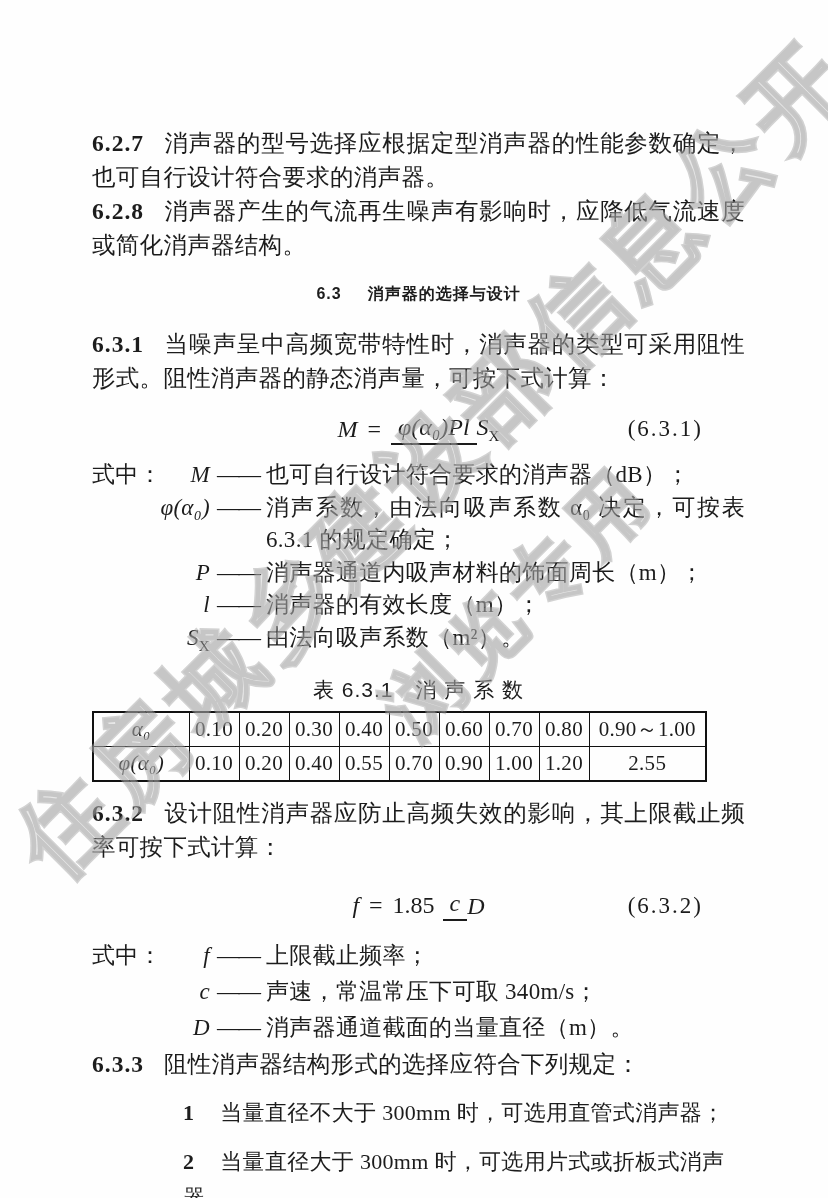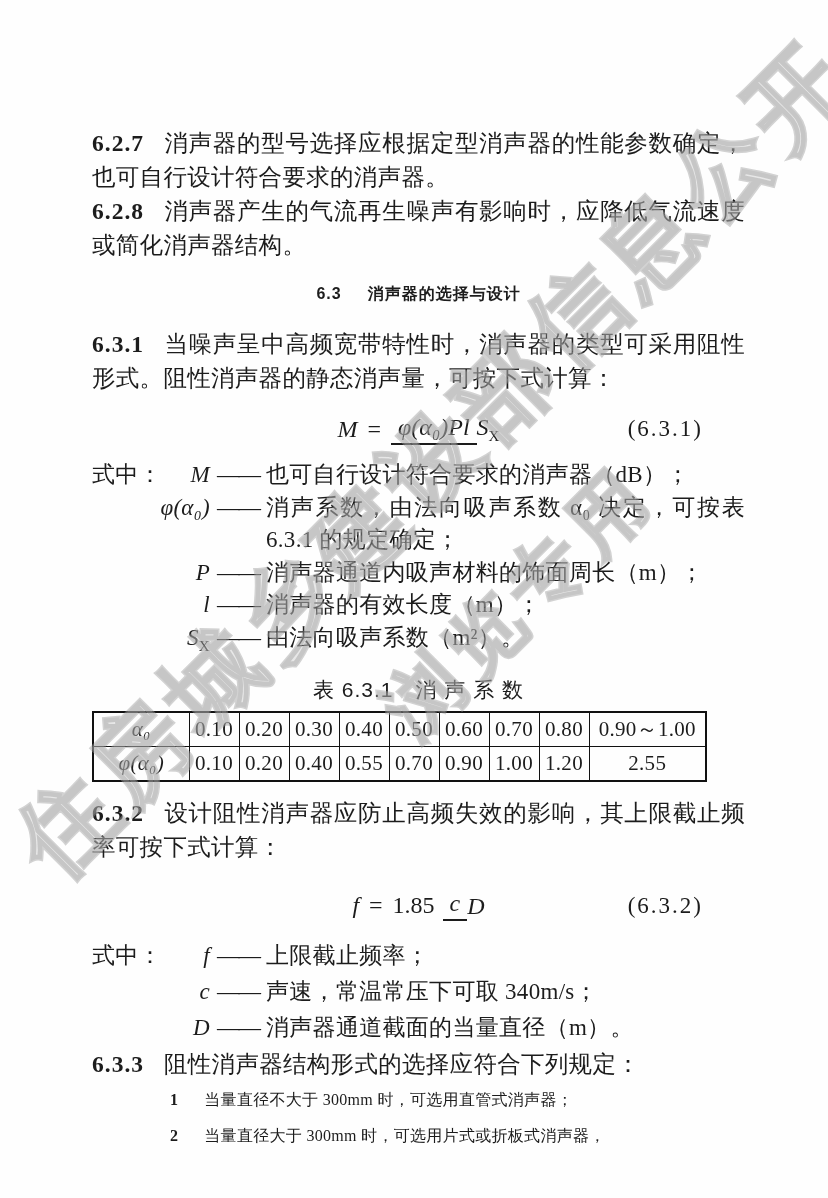--- a/index.html
+++ b/index.html
@@ -11,21 +11,21 @@
     position:relative;
     overflow:hidden;
   }
   .page{position:relative;width:828px;height:1198px;background:#fefefe;}
   .content{position:relative;z-index:1;padding:126px 83px 0 92px;}
 
   
   .para{margin:0;font-size:23.5px;line-height:34px;letter-spacing:.3px;text-align:justify;}
   .pnum{font-weight:bold;margin-right:20px;letter-spacing:1px;}
   .itemnum{font-weight:bold;margin-right:26px;}
-  .item{margin:0;padding-left:78px;font-size:16px;line-height:36px;letter-spacing:.3px;}
+  .item{margin:13px;padding-left:78px;font-size:22px;line-height:36px;letter-spacing:.3px;}
   .p36{line-height:36px;}
 
   
   .heading{
     margin:15px 0 16px 0;text-align:center;font-weight:bold;
     font-family:"Liberation Sans","DejaVu Sans",sans-serif;
     font-size:16px;line-height:34px;letter-spacing:1px;
   }
   .heading .hnum{margin-right:26px;}
 

